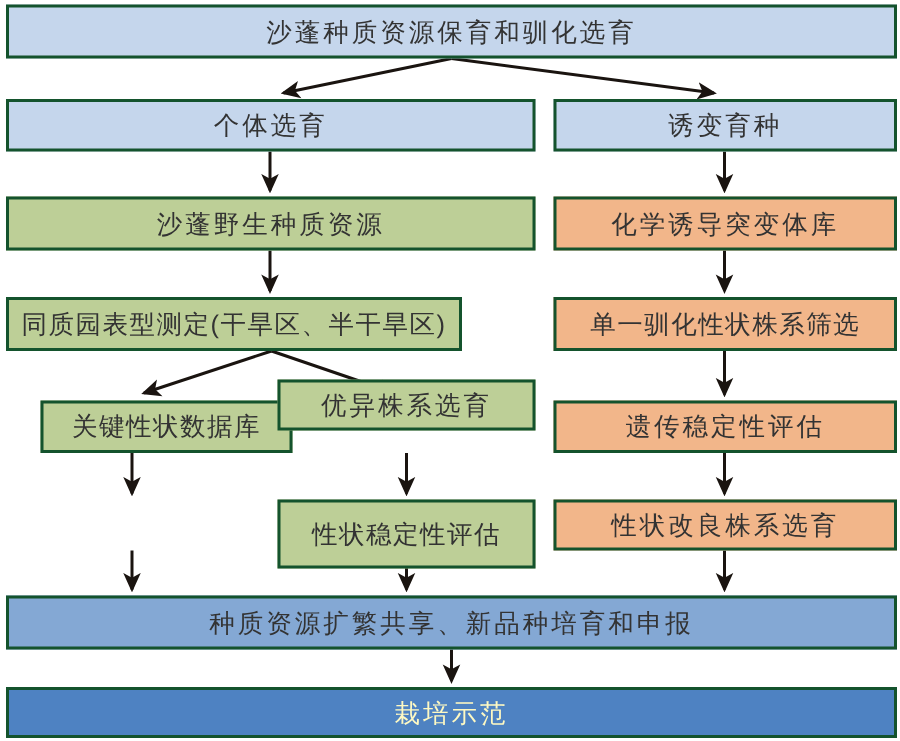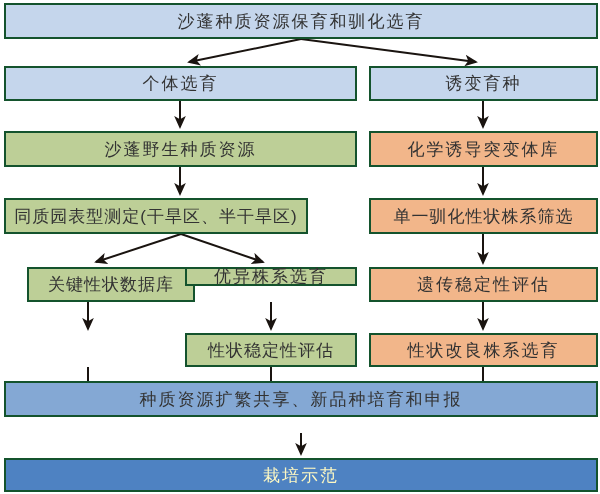--- a/index.html
+++ b/index.html
@@ -44,26 +44,26 @@
 
   
   .n-root      { left: 4px;   top: 3px;   width: 594px; height: 36px; }
   .n-individual{ left: 4px;   top: 66px;  width: 353px; height: 35px; }
   .n-mutation  { left: 369px; top: 66px;  width: 229px; height: 35px; }
   .n-wild      { left: 4px;   top: 131px; width: 353px; height: 36px; }
   .n-chemical  { left: 369px; top: 131px; width: 229px; height: 36px; }
   .n-garden    { left: 4px;   top: 198px; width: 304px; height: 36px; letter-spacing: 1px; }
   .n-single    { left: 369px; top: 198px; width: 229px; height: 36px; letter-spacing: 1px; }
   .n-keydb     { left: 4px;   top: 267px; width: 168px; height: 35px; letter-spacing: 1px; margin-left: 23px; }
-  .n-elite     { left: 185px; top: 267px; width: 172px; height: 19px; }
+  .n-elite     { left: 185px; top: 253px; width: 172px; height: 34px; }
   .n-genetic   { left: 369px; top: 267px; width: 229px; height: 35px; }
   .n-germbank  { left: 4px;   top: 333px; width: 168px; height: 34px; letter-spacing: 4px; }
-  .n-traitstab { left: 185px; top: 333px; width: 172px; height: 34px; letter-spacing: 1px; }
+  .n-traitstab { left: 185px; top: 333px; width: 172px; height: 46px; letter-spacing: 1px; }
   .n-improved  { left: 369px; top: 333px; width: 229px; height: 34px; }
-  .n-share     { left: 4px;   top: 381px; width: 594px; height: 36px; }
+  .n-share     { left: 4px;   top: 397px; width: 594px; height: 36px; }
   .n-demo      { left: 4px;   top: 458px; width: 594px; height: 34px; }
 </style>
 </head>
 <body>
 
 <div class="canvas">
 
   <svg class="arrows-layer" width="600" height="494" viewBox="0 0 600 494" xmlns="http://www.w3.org/2000/svg">
     <defs>
       <marker id="ah" viewBox="0 0 10 10" refX="8.5" refY="5" markerWidth="6.5" markerHeight="6.5" orient="auto-start-reverse">

